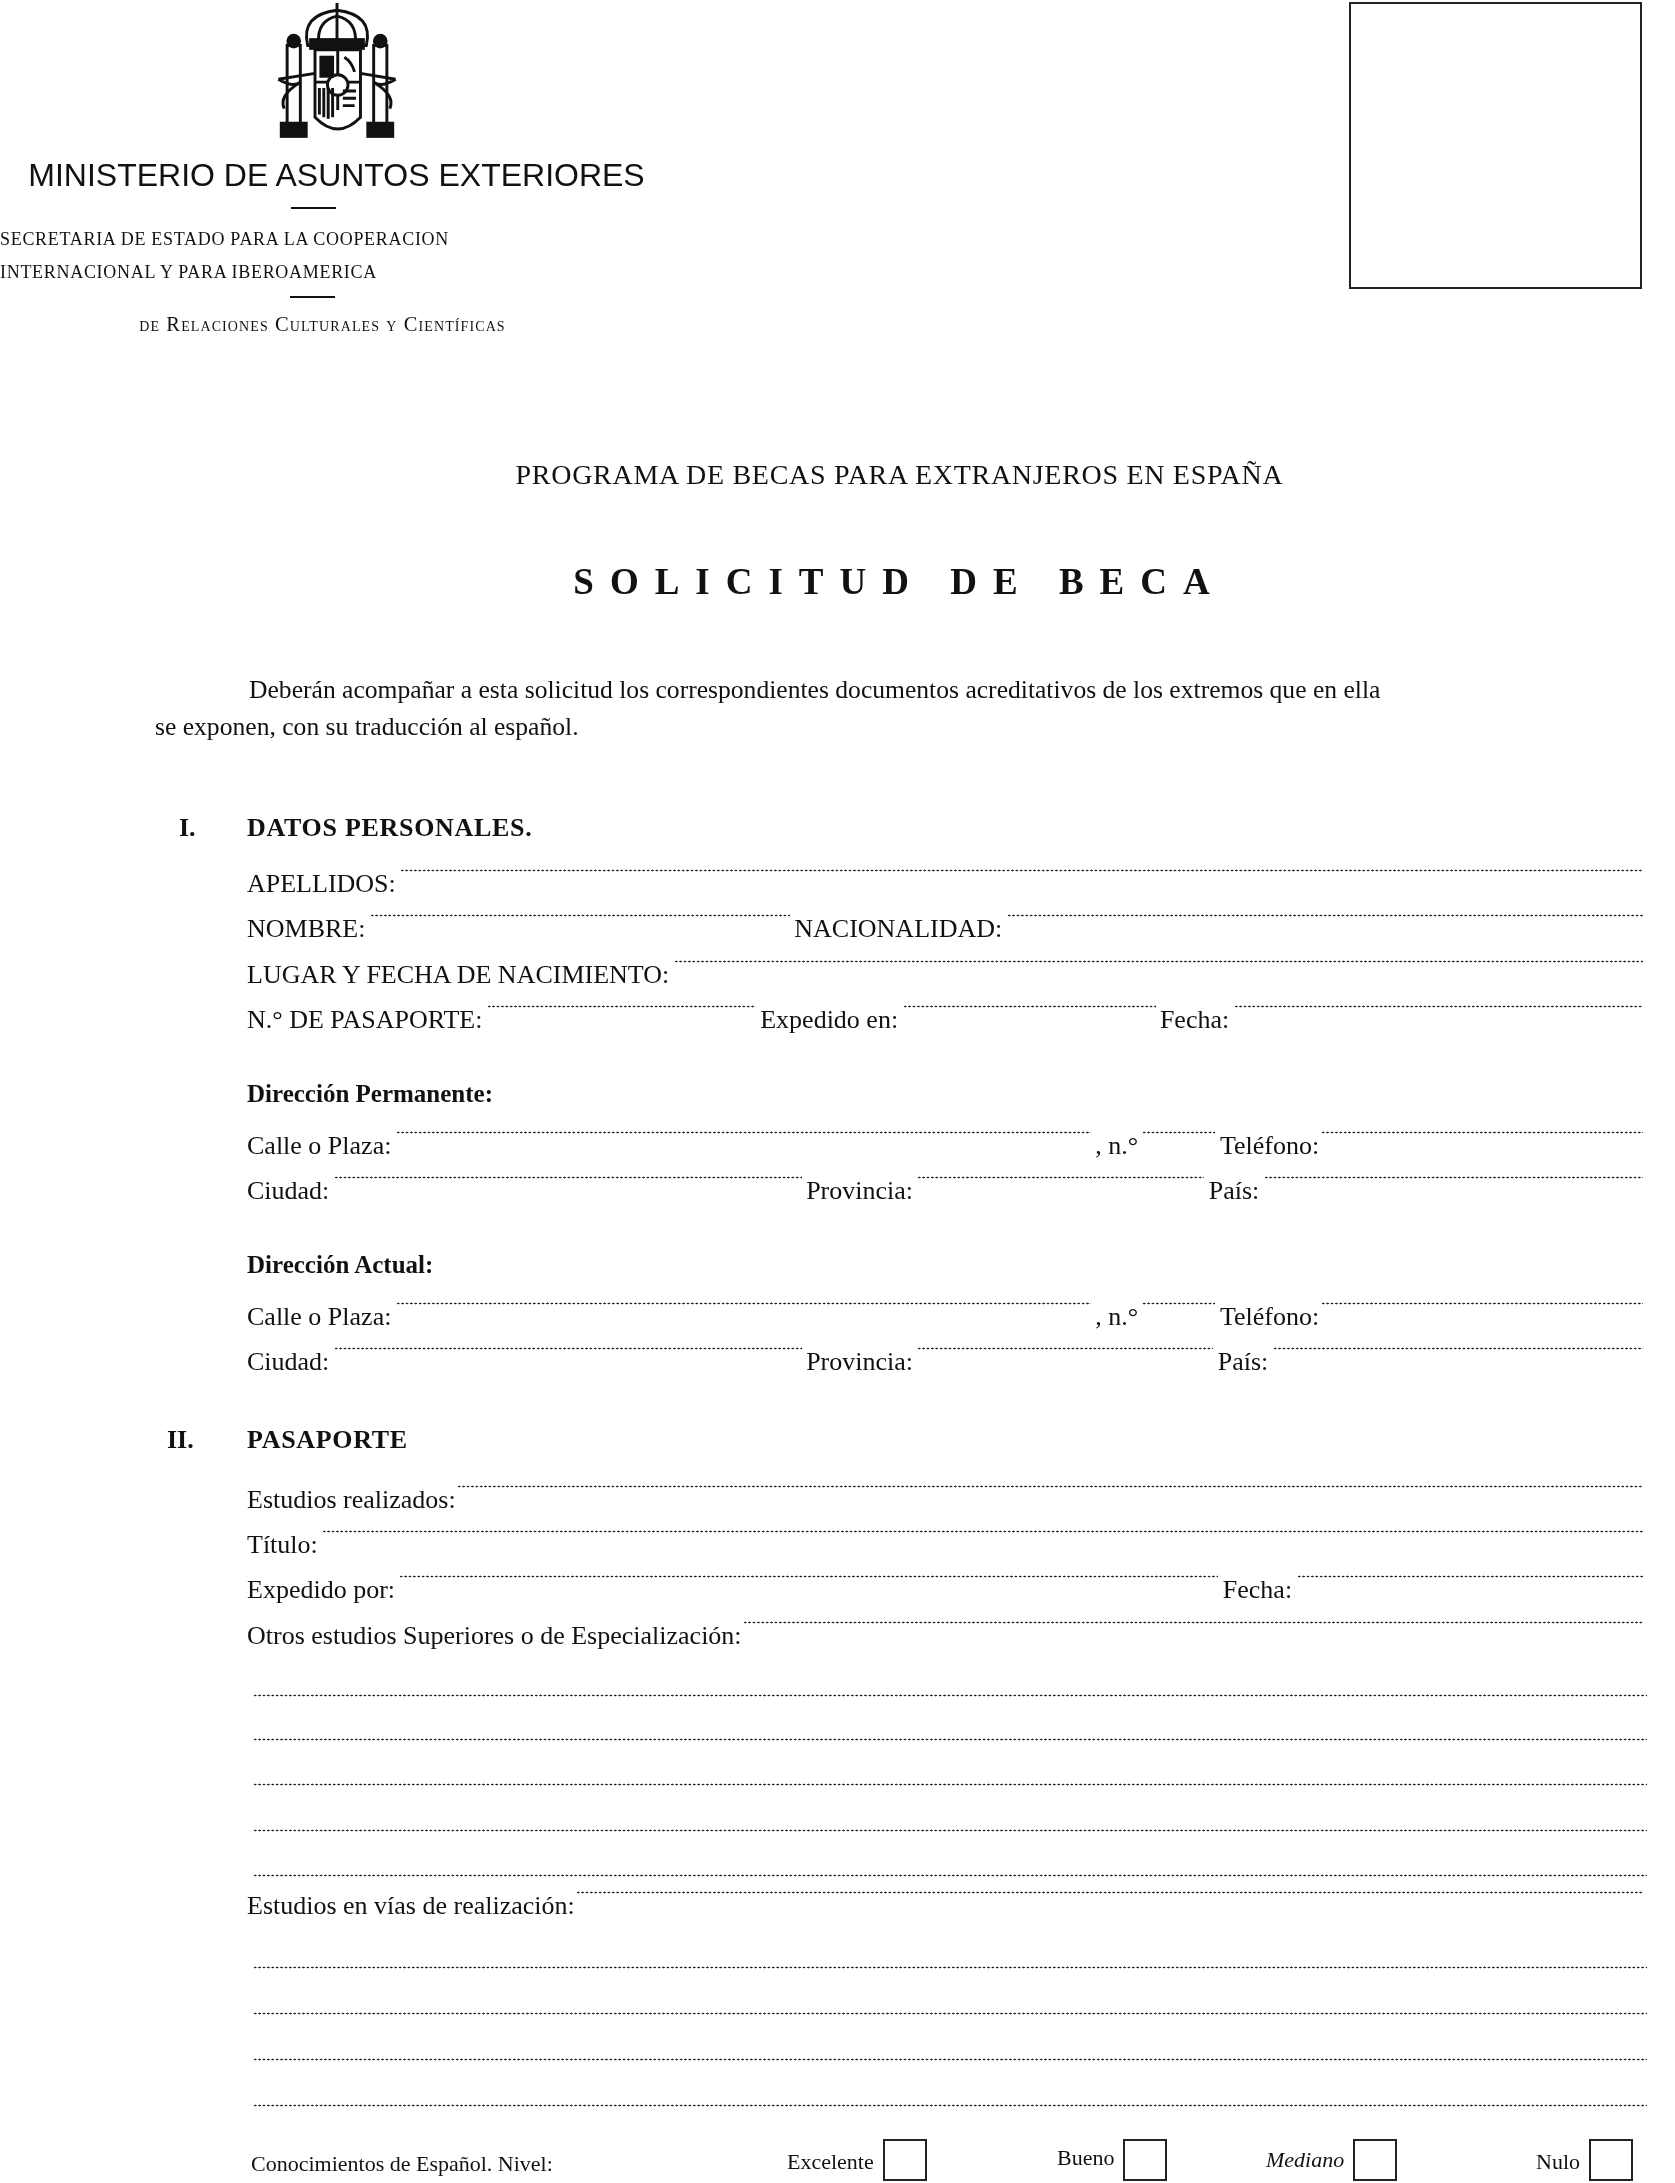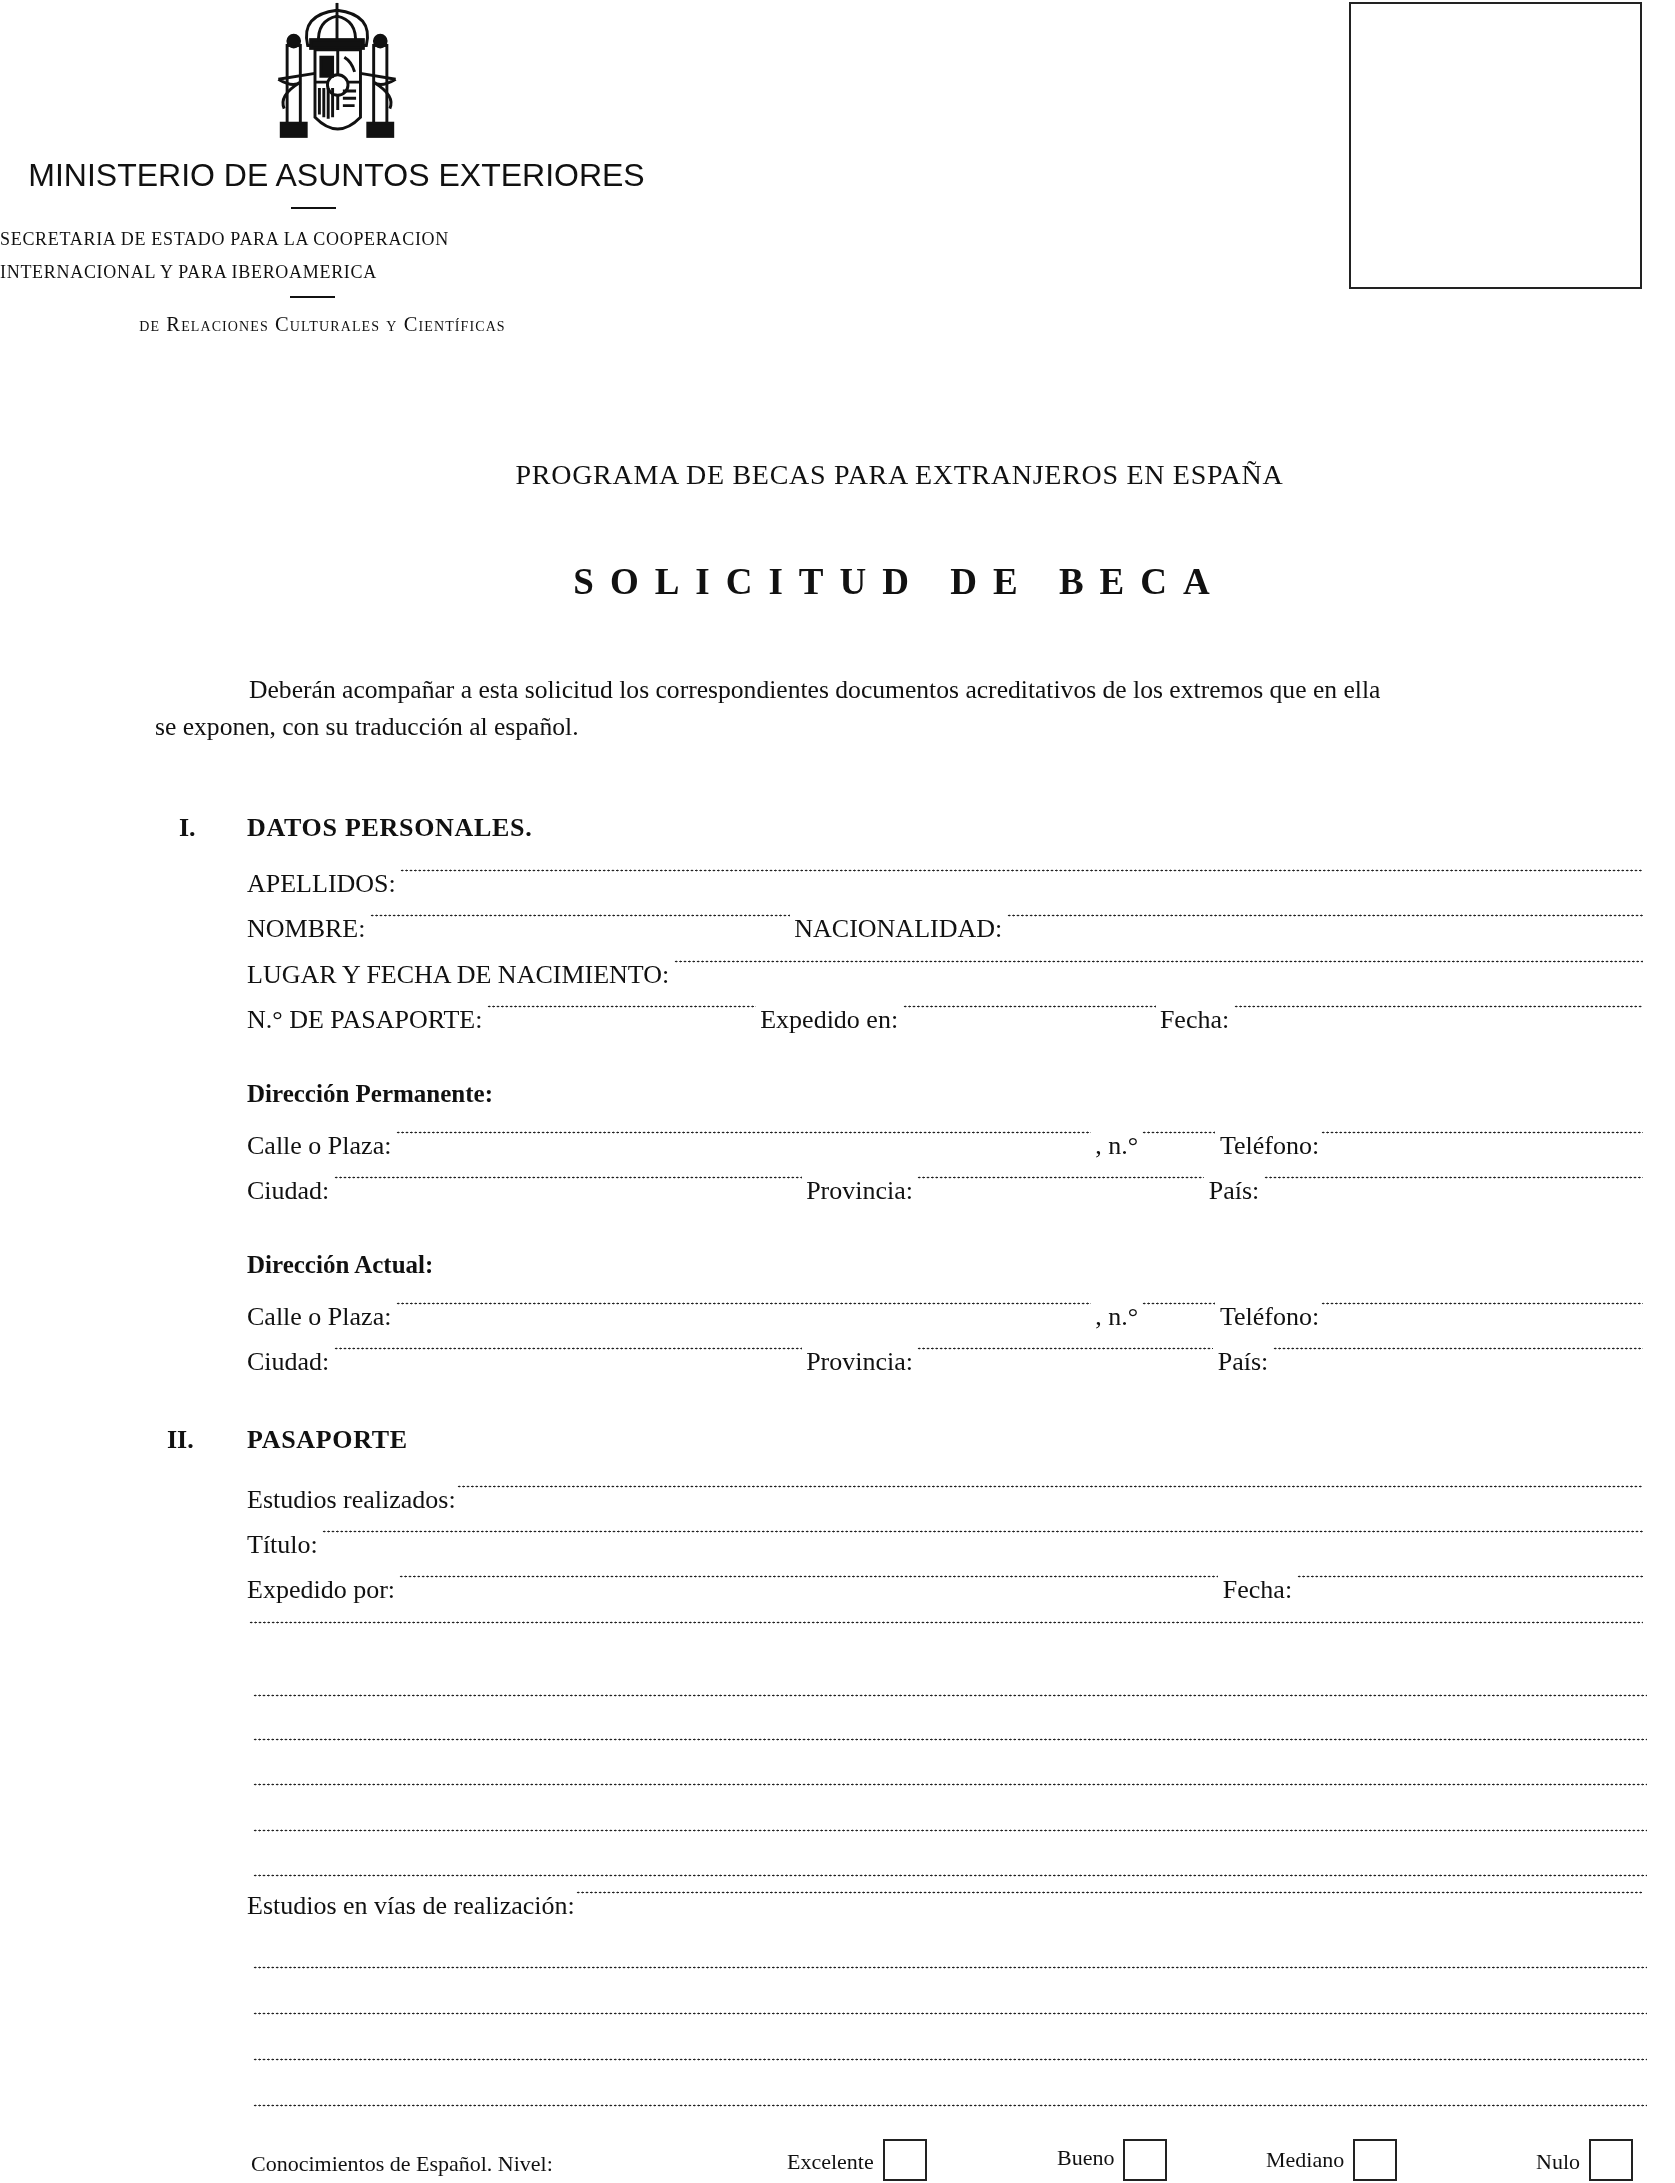--- a/index.html
+++ b/index.html
@@ -226,20 +226,21 @@
 </div>
 
 <div class="row" style="top:1575px;">
   <span class="lbl">Expedido por:</span>
   <span class="dots" style="flex:0 0 819px;"></span>
   <span class="lbl">Fecha:</span>
   <span class="dots"></span>
 </div>
 
 <div class="row" style="top:1621px;">
+  <span class="lbl">Otros estudios Superiores o de Especialización:</span>
   <span class="dots tight"></span>
 </div>
 <div class="full-dots" style="top:1694px;"></div>
 <div class="full-dots" style="top:1738px;"></div>
 <div class="full-dots" style="top:1783px;"></div>
 <div class="full-dots" style="top:1829px;"></div>
 <div class="full-dots" style="top:1874px;"></div>
 
 <div class="row" style="top:1891px;">
   <span class="lbl">Estudios en vías de realización:</span>
@@ -254,21 +255,21 @@
   <span class="level-item" style="left:0; bottom:5.9px;">Conocimientos de Español. Nivel:</span>
   <span class="level-item" style="left:536px;">
     <span style="margin-bottom:5.9px;">Excelente</span>
     <span class="chk"></span>
   </span>
   <span class="level-item" style="left:806px;">
     <span style="margin-bottom:10px;">Bueno</span>
     <span class="chk"></span>
   </span>
   <span class="level-item" style="left:1015px;">
-    <span style="margin-bottom:8px;">Mediano</span>
+    <span style="margin-bottom:8px;font-style:italic;">Mediano</span>
     <span class="chk"></span>
   </span>
   <span class="level-item" style="left:1285px;">
     <span style="margin-bottom:5.9px;">Nulo</span>
     <span class="chk"></span>
   </span>
 </div>
 
 
 </body></html>

